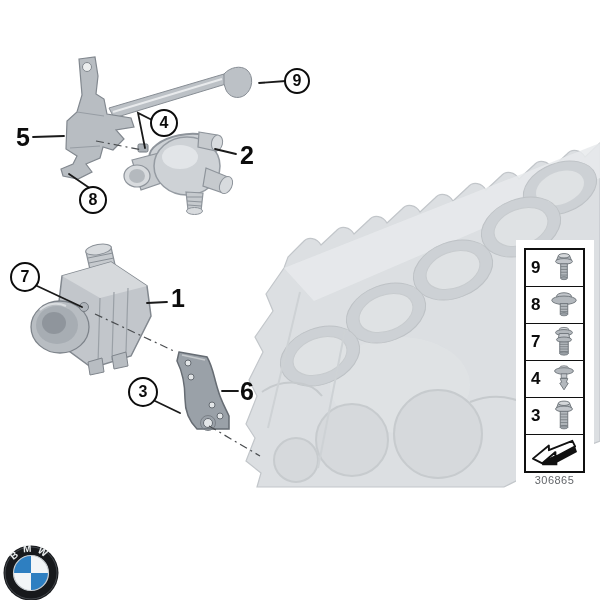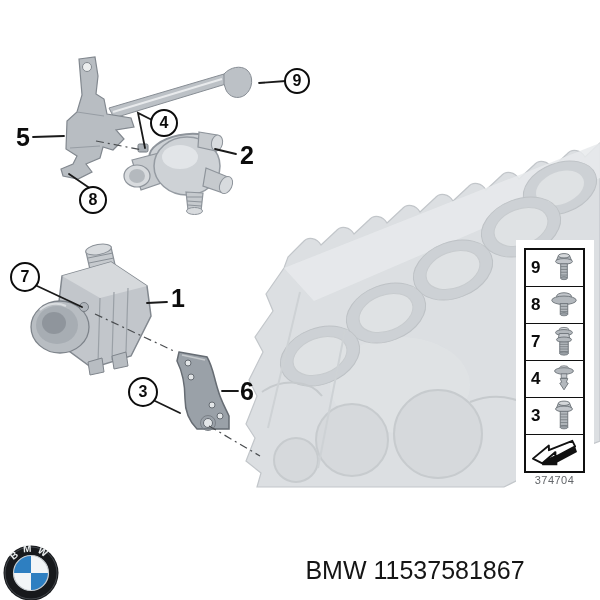--- a/index.html
+++ b/index.html
@@ -256,33 +256,32 @@
     </div>
 
     <div class="legend-arrow">
       <svg width="52" height="30" viewBox="0 0 54 32">
         <path d="M 49,9 L 51,15 L 30,26 L 30,29 L 14,29 L 13,25 Z" fill="#111111"></path>
         <path d="M 4,22 L 21,8 L 21,13 L 46,3 L 49,9 L 28,20 L 28,15 L 14,27 Z" fill="#ffffff" stroke="#111111" stroke-width="2" stroke-linejoin="round"></path>
       </svg>
     </div>
   </div>
 
-  <div class="plate-number">374704</div>
+  <div class="plate-number">306865</div>
 
   <div class="brand-logo">
     <svg width="56" height="56" viewBox="0 0 56 56">
       <circle cx="28" cy="28" r="27.5" fill="#17191c"></circle>
       <circle cx="28" cy="28" r="26" fill="none" stroke="#43474c" stroke-width="1"></circle>
       <path d="M 28,28 L 28,10.5 A 17.5,17.5 0 0 0 10.5,28 Z" fill="#2e7fc1"></path>
       <path d="M 28,28 L 28,10.5 A 17.5,17.5 0 0 1 45.5,28 Z" fill="#f2f5f7"></path>
       <path d="M 28,28 L 45.5,28 A 17.5,17.5 0 0 1 28,45.5 Z" fill="#2e7fc1"></path>
       <path d="M 28,28 L 28,45.5 A 17.5,17.5 0 0 1 10.5,28 Z" fill="#f2f5f7"></path>
       <circle cx="28" cy="28" r="17.5" fill="none" stroke="#c9ced2" stroke-width="1.2"></circle>
       <path id="logoArc" d="M 7,28 A 21,21 0 0 1 49,28" fill="none"></path>
       <text font-family="Liberation Sans, sans-serif" font-size="10" font-weight="700" fill="#e9eced" letter-spacing="5">
         <textPath href="#logoArc" startOffset="50%" text-anchor="middle">BMW</textPath>
       </text>
     </svg>
   </div>
 
-  <div class="footer-title">BMW 11537581867</div>
 
 </div>
 
 </body></html>

